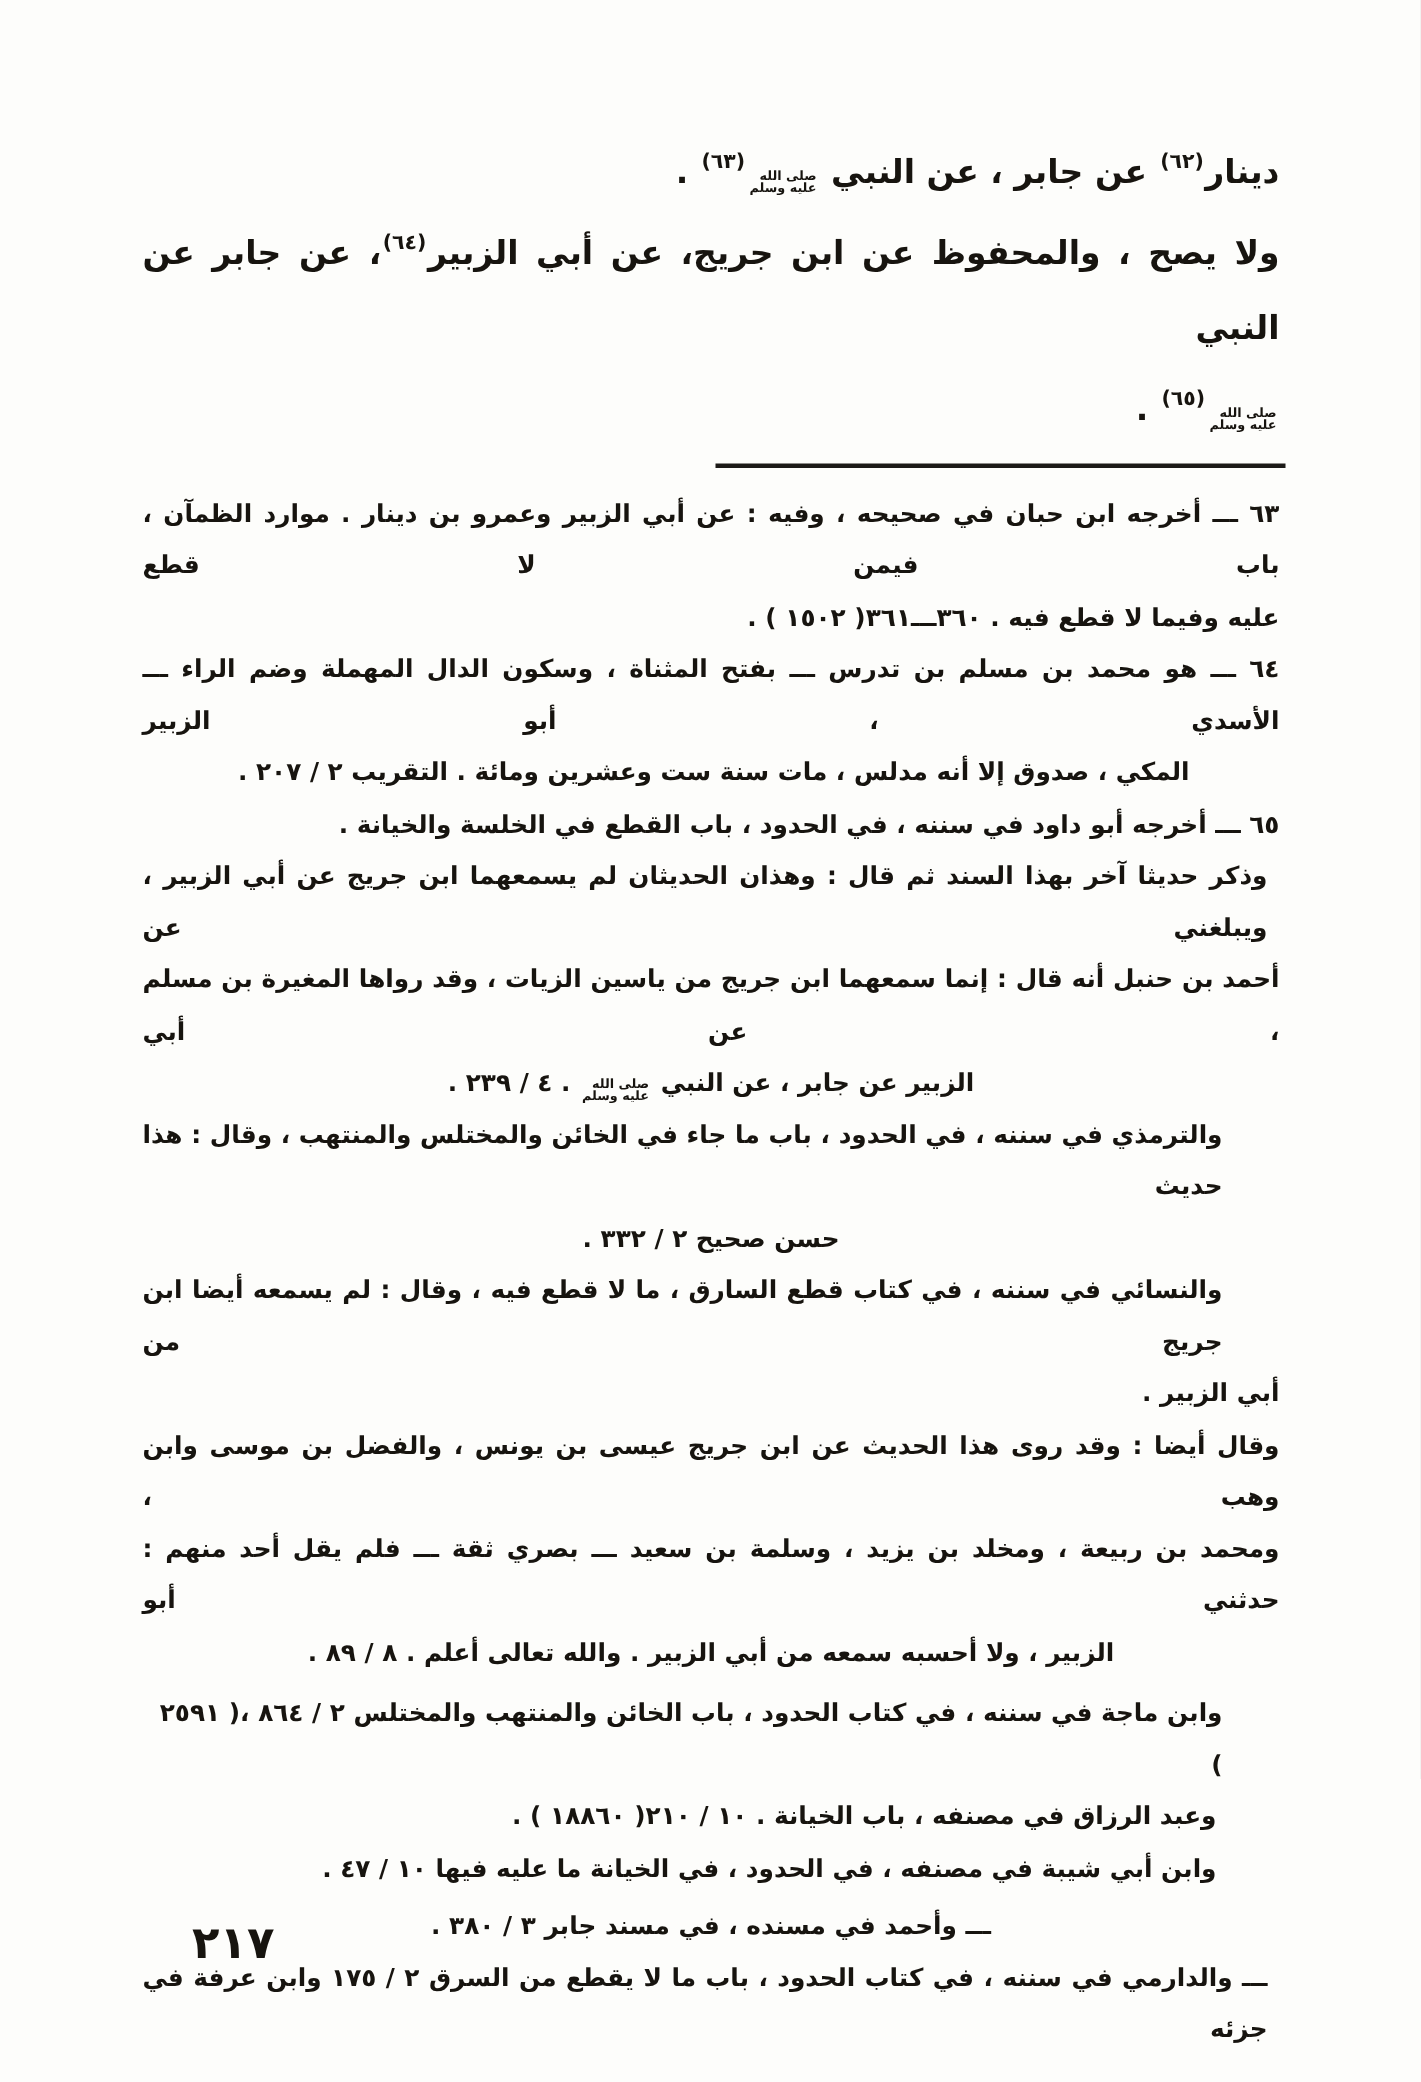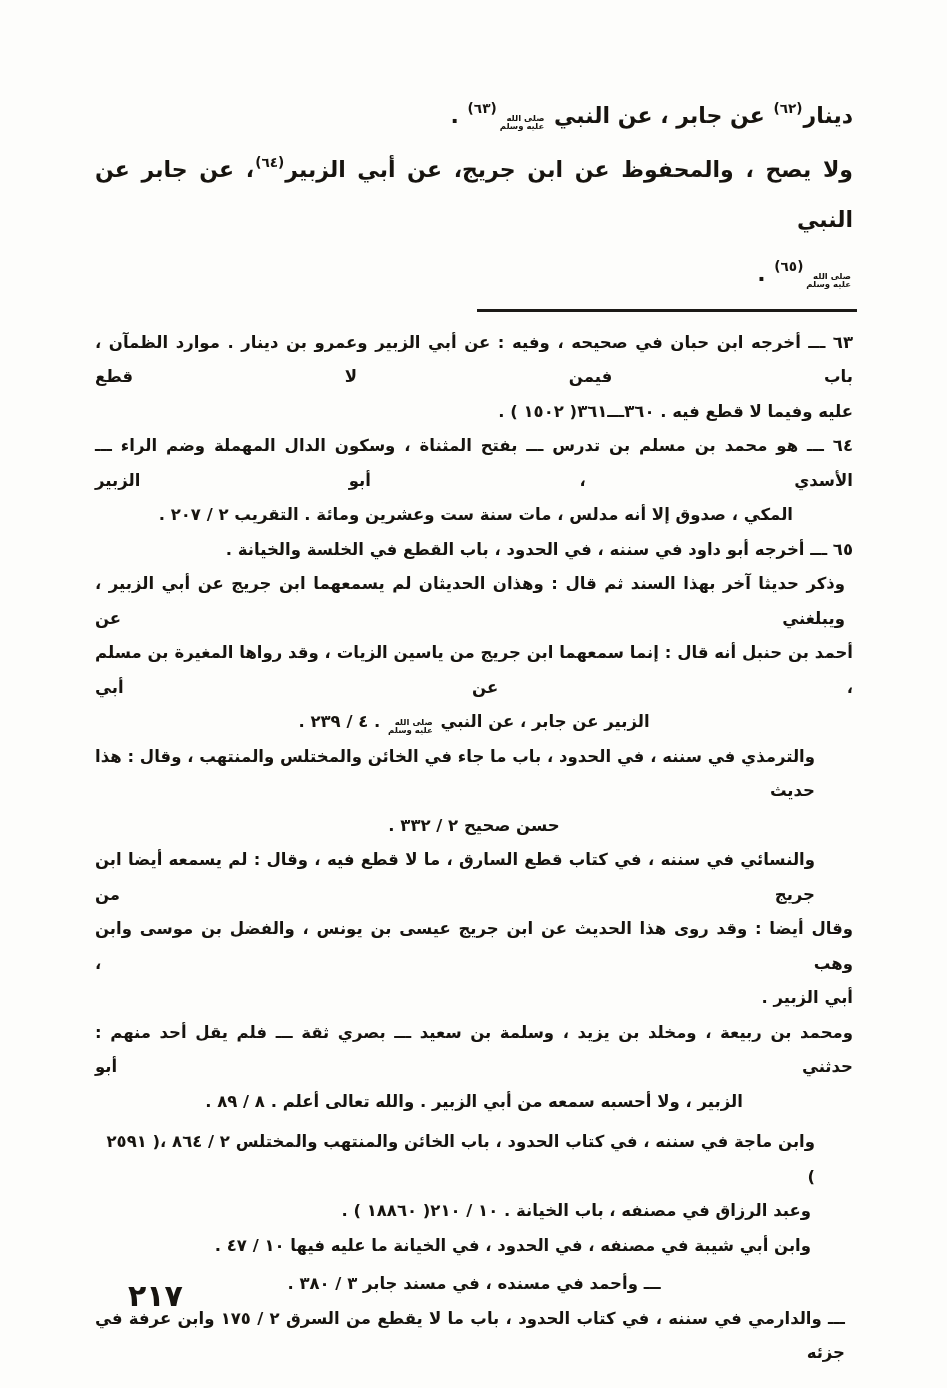--- a/index.html
+++ b/index.html
@@ -88,22 +88,22 @@
       <div class="ln ind80">عليه وفيما لا قطع فيه . ٣٦٠ـــ٣٦١( ١٥٠٢ ) .</div>
       <div class="ln fill">٦٤ ـــ هو محمد بن مسلم بن تدرس ـــ بفتح المثناة ، وسكون الدال المهملة وضم الراء ـــ الأسدي ، أبو الزبير</div>
       <div class="ln ind60">المكي ، صدوق إلا أنه مدلس ، مات سنة ست وعشرين ومائة . التقريب ٢ / ٢٠٧ .</div>
       <div class="ln">٦٥ ـــ أخرجه أبو داود في سننه ، في الحدود ، باب القطع في الخلسة والخيانة .</div>
       <div class="ln fill ind8">وذكر حديثا آخر بهذا السند ثم قال : وهذان الحديثان لم يسمعهما ابن جريج عن أبي الزبير ، ويبلغني عن</div>
       <div class="ln fill">أحمد بن حنبل أنه قال : إنما سمعهما ابن جريج من ياسين الزيات ، وقد رواها المغيرة بن مسلم ، عن أبي</div>
       <div class="ln center">الزبير عن جابر ، عن النبي <span class="saw"><span>صلى الله</span><span>عليه وسلم</span></span> . ٤ / ٢٣٩ .</div>
       <div class="ln fill ind38">والترمذي في سننه ، في الحدود ، باب ما جاء في الخائن والمختلس والمنتهب ، وقال : هذا حديث</div>
       <div class="ln center">حسن صحيح ٢ / ٣٣٢ .</div>
       <div class="ln fill ind38">والنسائي في سننه ، في كتاب قطع السارق ، ما لا قطع فيه ، وقال : لم يسمعه أيضا ابن جريج من</div>
+      <div class="ln">أبي الزبير .</div>
       <div class="ln fill">وقال أيضا : وقد روى هذا الحديث عن ابن جريج عيسى بن يونس ، والفضل بن موسى وابن وهب ،</div>
-      <div class="ln">أبي الزبير .</div>
       <div class="ln fill">ومحمد بن ربيعة ، ومخلد بن يزيد ، وسلمة بن سعيد ـــ بصري ثقة ـــ فلم يقل أحد منهم : حدثني أبو</div>
       <div class="ln center">الزبير ، ولا أحسبه سمعه من أبي الزبير . والله تعالى أعلم . ٨ / ٨٩ .</div>
       <div class="ln ind38 gap6">وابن ماجة في سننه ، في كتاب الحدود ، باب الخائن والمنتهب والمختلس ٢ / ٨٦٤ ،( ٢٥٩١ )</div>
       <div class="ln ind42">وعبد الرزاق في مصنفه ، باب الخيانة . ١٠ / ٢١٠( ١٨٨٦٠ ) .</div>
       <div class="ln ind42">وابن أبي شيبة في مصنفه ، في الحدود ، في الخيانة ما عليه فيها ١٠ / ٤٧ .</div>
       <div class="ln center gap4">ـــ وأحمد في مسنده ، في مسند جابر ٣ / ٣٨٠ .</div>
       <div class="ln fill ind8">ـــ والدارمي في سننه ، في كتاب الحدود ، باب ما لا يقطع من السرق ٢ / ١٧٥ وابن عرفة في جزئه</div>
     </div>
 
   <div class="page-number">٢١٧</div>

